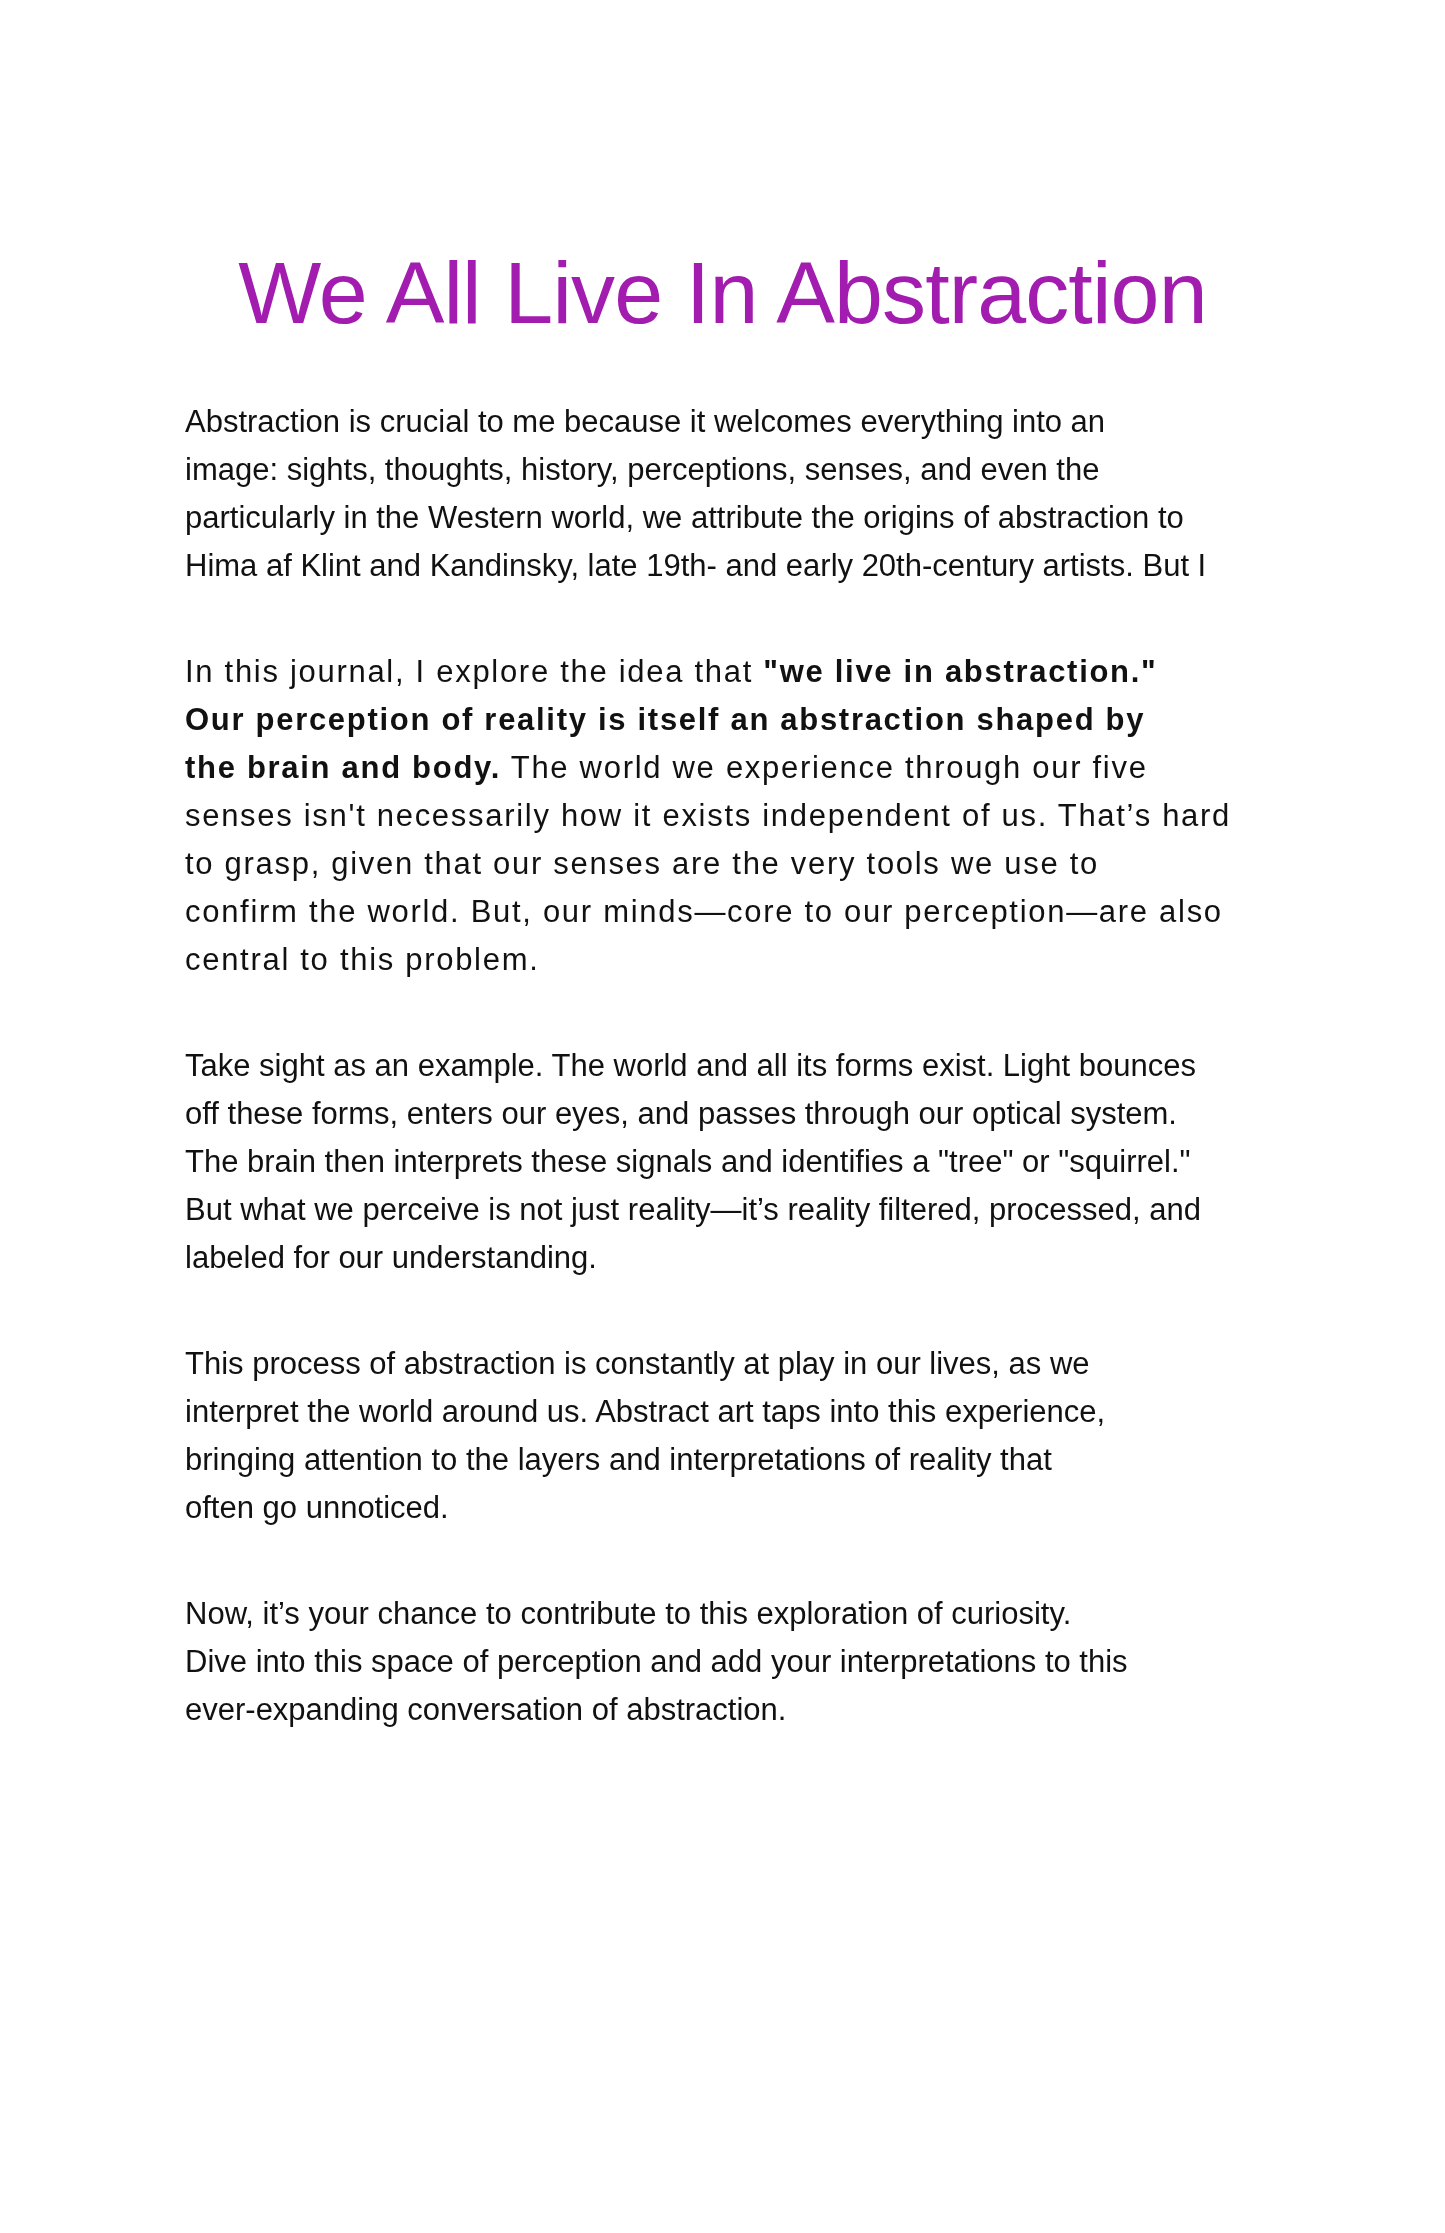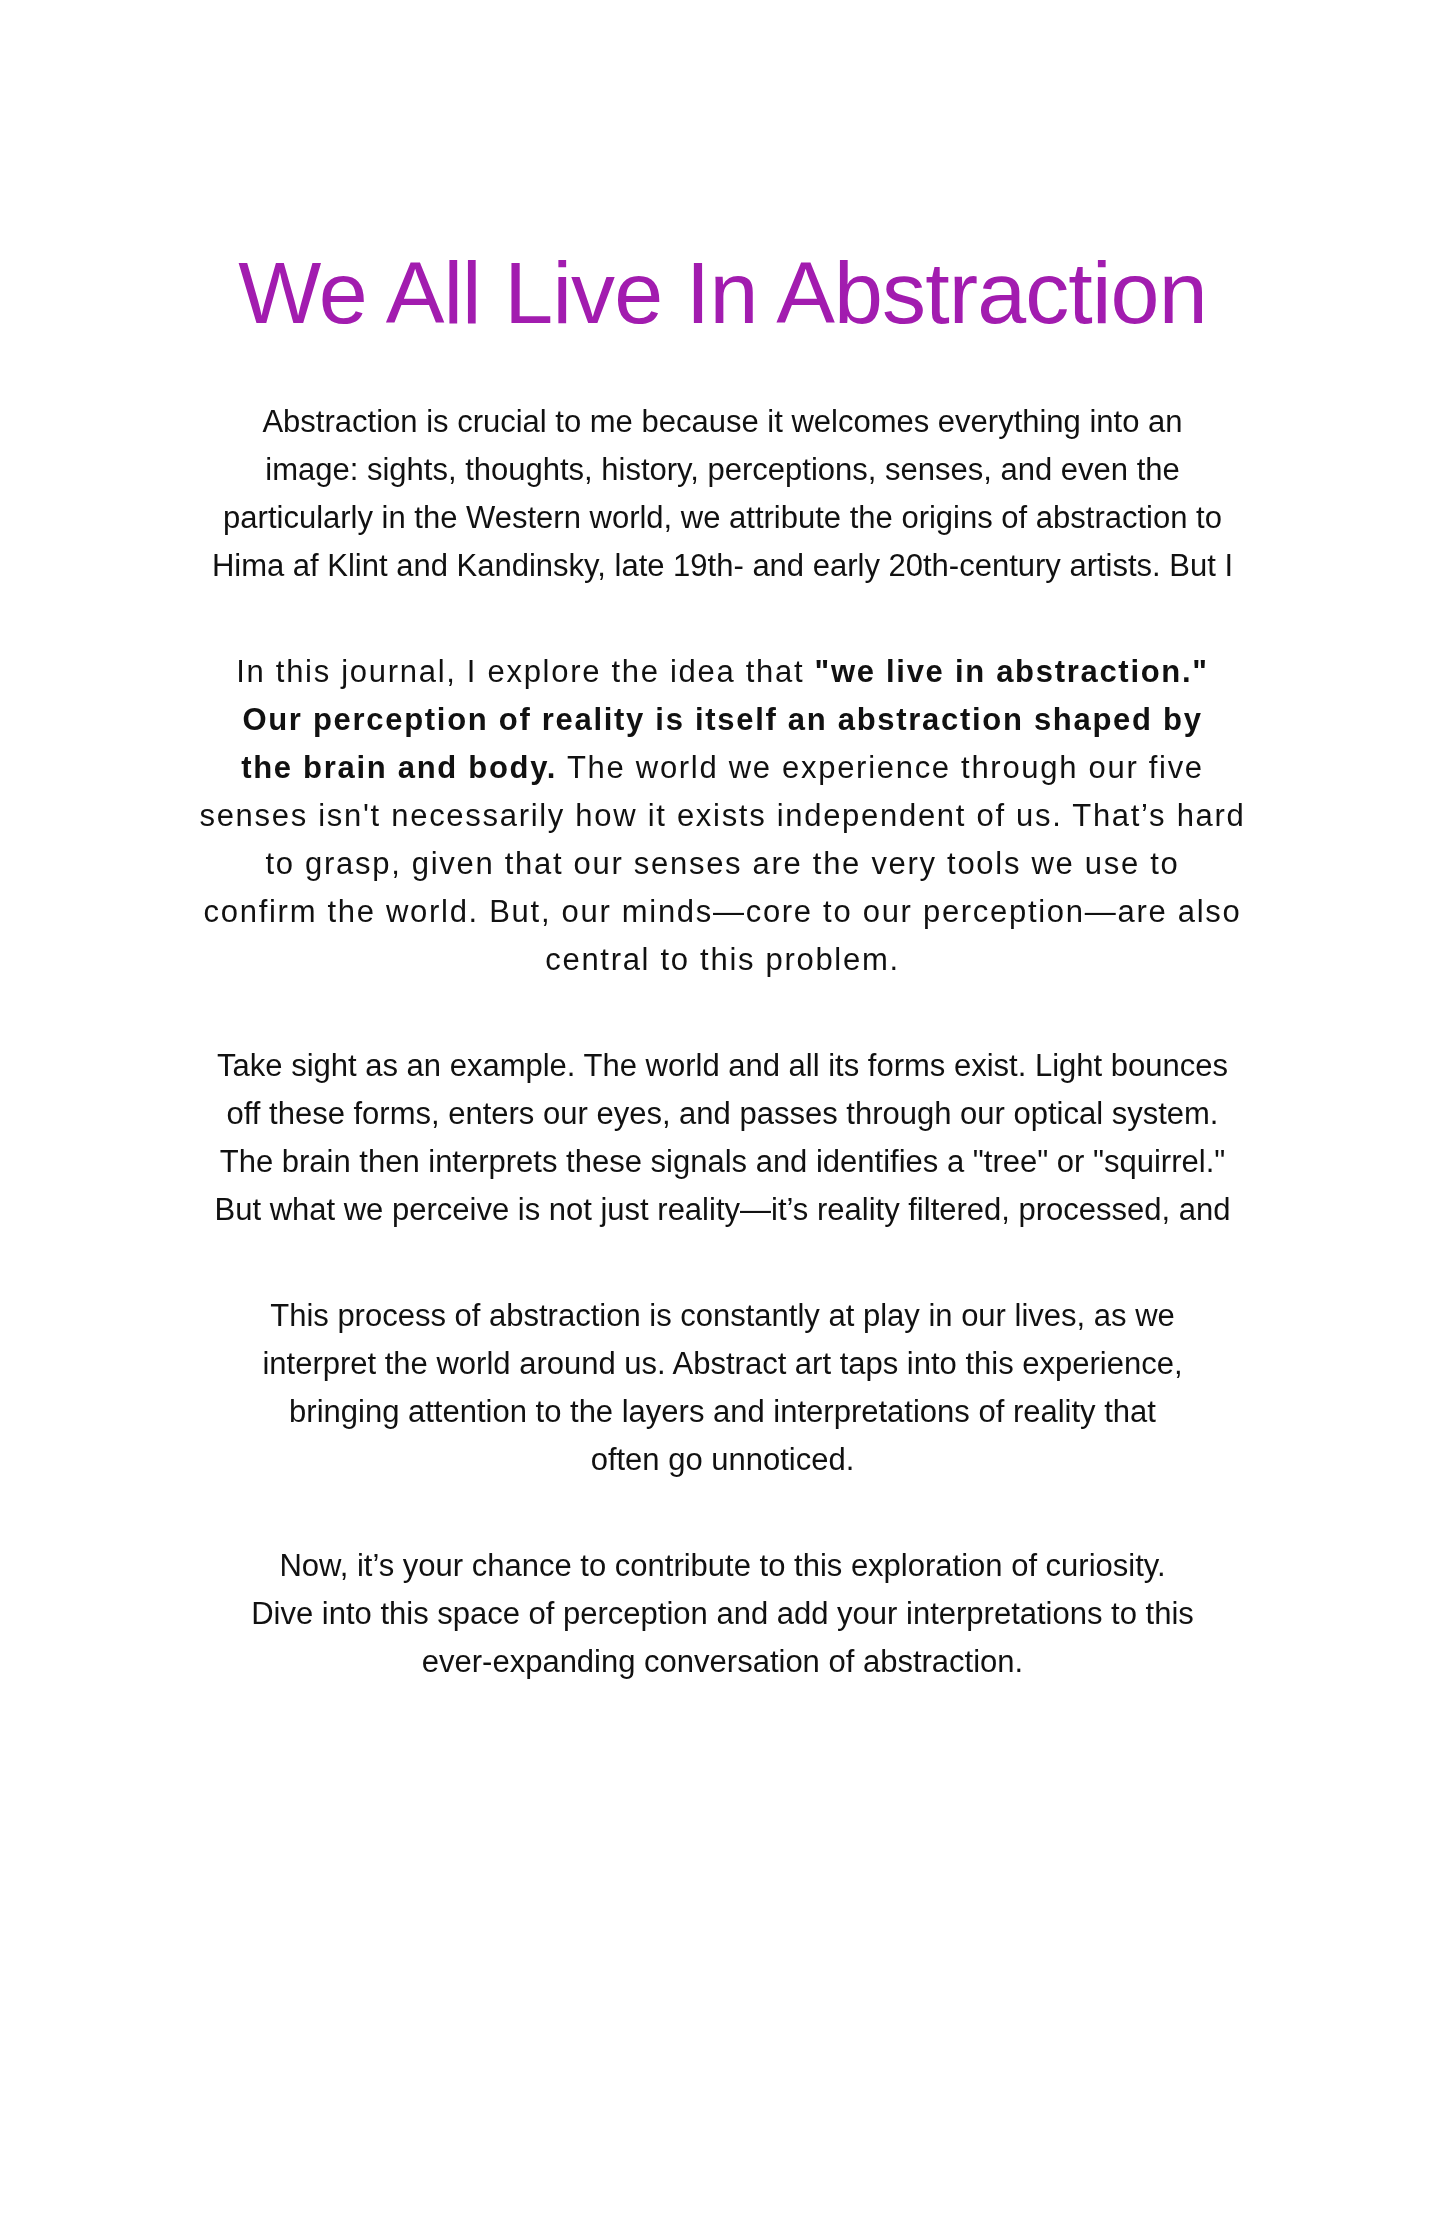--- a/index.html
+++ b/index.html
@@ -26,21 +26,20 @@
     font-weight: 300;
     line-height: 1.15;
     letter-spacing: -0.01em;
     text-align: center;
     white-space: nowrap;
     color: #a21caf;
   }
   .content {
     font-size: 31px;
     font-weight: 300;
-    text-align: center;
   }
   .para {
     margin: 0 0 58px 0;
   }
   .para:last-child { margin-bottom: 0; }
   .line {
     line-height: 48px;
     white-space: nowrap;
   }
   .para.tracked .line {
@@ -68,20 +67,21 @@
         <div class="line"><span class="seg">senses isn't necessarily how it exists independent of us. That’s hard</span></div>
         <div class="line"><span class="seg">to grasp, given that our senses are the very tools we use to</span></div>
         <div class="line"><span class="seg">confirm the world. But, our minds—core to our perception—are also</span></div>
         <div class="line"><span class="seg">central to this problem.</span></div>
       </div>
       <div class="para">
         <div class="line"><span class="seg">Take sight as an example. The world and all its forms exist. Light bounces</span></div>
         <div class="line"><span class="seg">off these forms, enters our eyes, and passes through our optical system.</span></div>
         <div class="line"><span class="seg">The brain then interprets these signals and identifies a "tree" or "squirrel."</span></div>
         <div class="line"><span class="seg">But what we perceive is not just reality—it’s reality filtered, processed, and</span></div>
+        <div class="line"><span class="seg">labeled for our understanding.</span></div>
       </div>
       <div class="para">
         <div class="line"><span class="seg">This process of abstraction is constantly at play in our lives, as we</span></div>
         <div class="line"><span class="seg">interpret the world around us. Abstract art taps into this experience,</span></div>
         <div class="line"><span class="seg">bringing attention to the layers and interpretations of reality that</span></div>
         <div class="line"><span class="seg">often go unnoticed.</span></div>
       </div>
       <div class="para">
         <div class="line"><span class="seg">Now, it’s your chance to contribute to this exploration of curiosity.</span></div>
         <div class="line"><span class="seg">Dive into this space of perception and add your interpretations to this</span></div>

